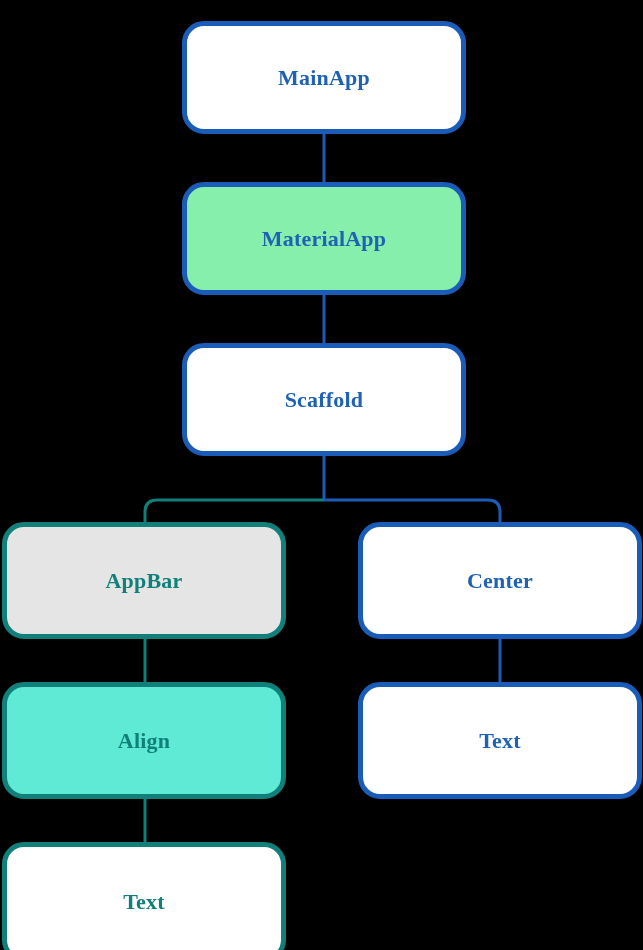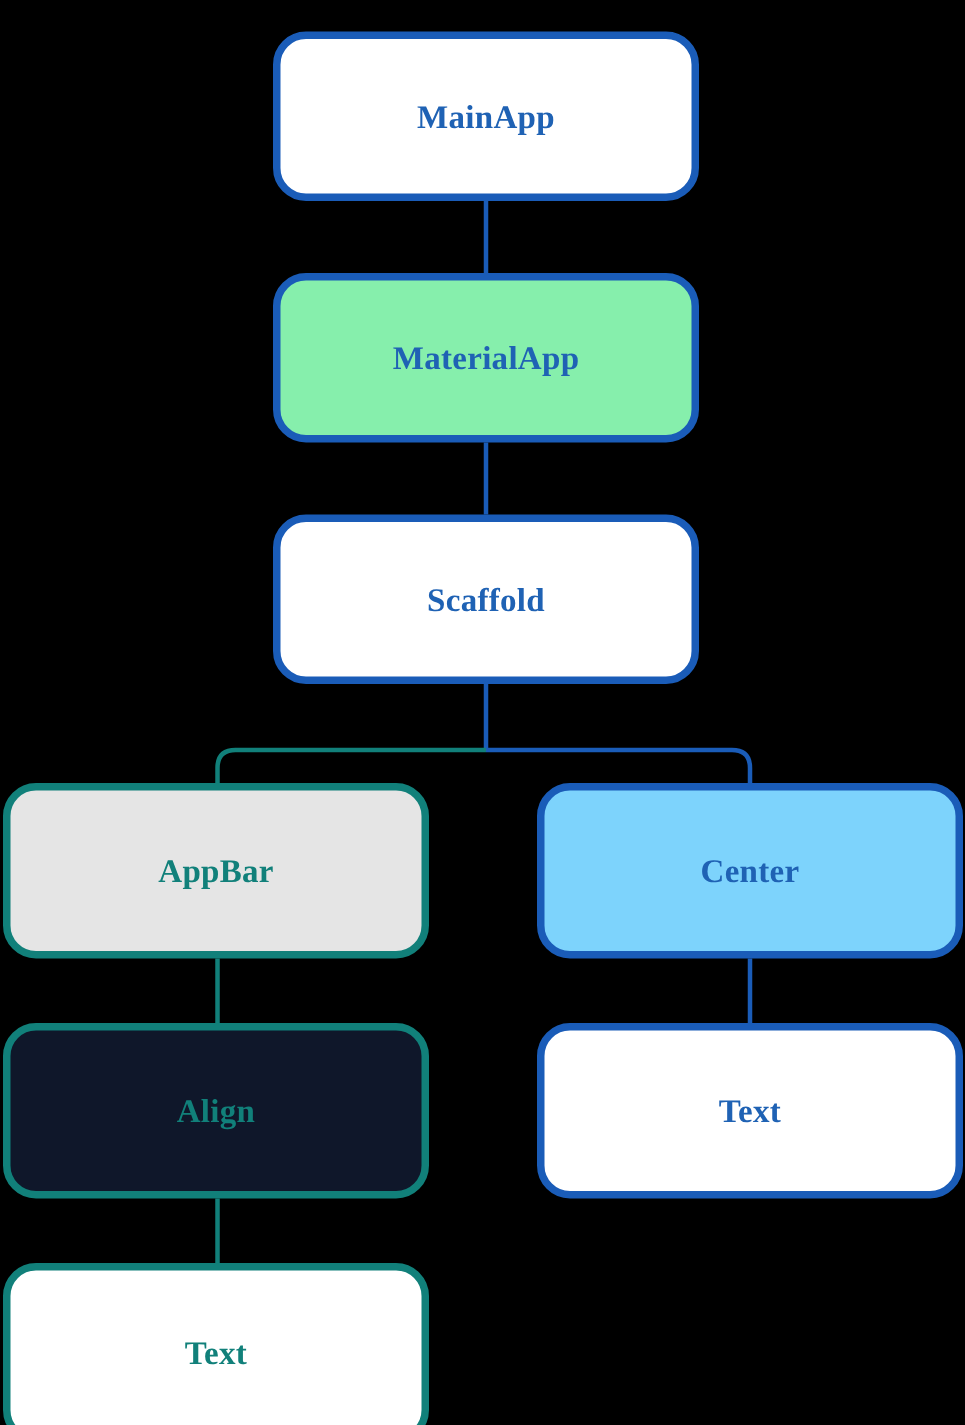--- a/index.html
+++ b/index.html
@@ -67,24 +67,24 @@
       </div>
       <div class="node" style="left: 182px; top: 165px; width: 284px; height: 113px; border-color: rgb(26, 92, 184); background: #86efac;">
         <span class="node-label" style="color: rgb(31, 98, 180);">MaterialApp</span>
       </div>
       <div class="node" style="left: 182px; top: 326px; width: 284px; height: 113px; border-color: rgb(26, 92, 184); background: rgb(255, 255, 255);">
         <span class="node-label" style="color: rgb(31, 98, 180);">Scaffold</span>
       </div>
       <div class="node" style="left: 2px; top: 505px; width: 284px; height: 117px; border-color: rgb(17, 128, 122); background: #e5e5e5;">
         <span class="node-label" style="color: rgb(17, 128, 122);">AppBar</span>
       </div>
-      <div class="node" style="left: 358px; top: 505px; width: 284px; height: 117px; border-color: rgb(26, 92, 184); background: #7dd3fc;">
+      <div class="node" style="left: 358px; top: 505px; width: 284px; height: 117px; border-color: rgb(26, 92, 184); background: #ffffff;">
         <span class="node-label" style="color: rgb(31, 98, 180);">Center</span>
       </div>
-      <div class="node" style="left: 2px; top: 665px; width: 284px; height: 117px; border-color: rgb(17, 128, 122); background: #0f172a;">
+      <div class="node" style="left: 2px; top: 665px; width: 284px; height: 117px; border-color: rgb(17, 128, 122); background: #5eead4;">
         <span class="node-label" style="color: rgb(17, 128, 122);">Align</span>
       </div>
       <div class="node" style="left: 358px; top: 665px; width: 284px; height: 117px; border-color: rgb(26, 92, 184); background: rgb(255, 255, 255);">
         <span class="node-label" style="color: rgb(31, 98, 180);">Text</span>
       </div>
       <div class="node" style="left: 2px; top: 825px; width: 284px; height: 120px; border-color: rgb(17, 128, 122); background: rgb(255, 255, 255);">
         <span class="node-label" style="color: rgb(17, 128, 122);">Text</span>
       </div>
     </div>
 

